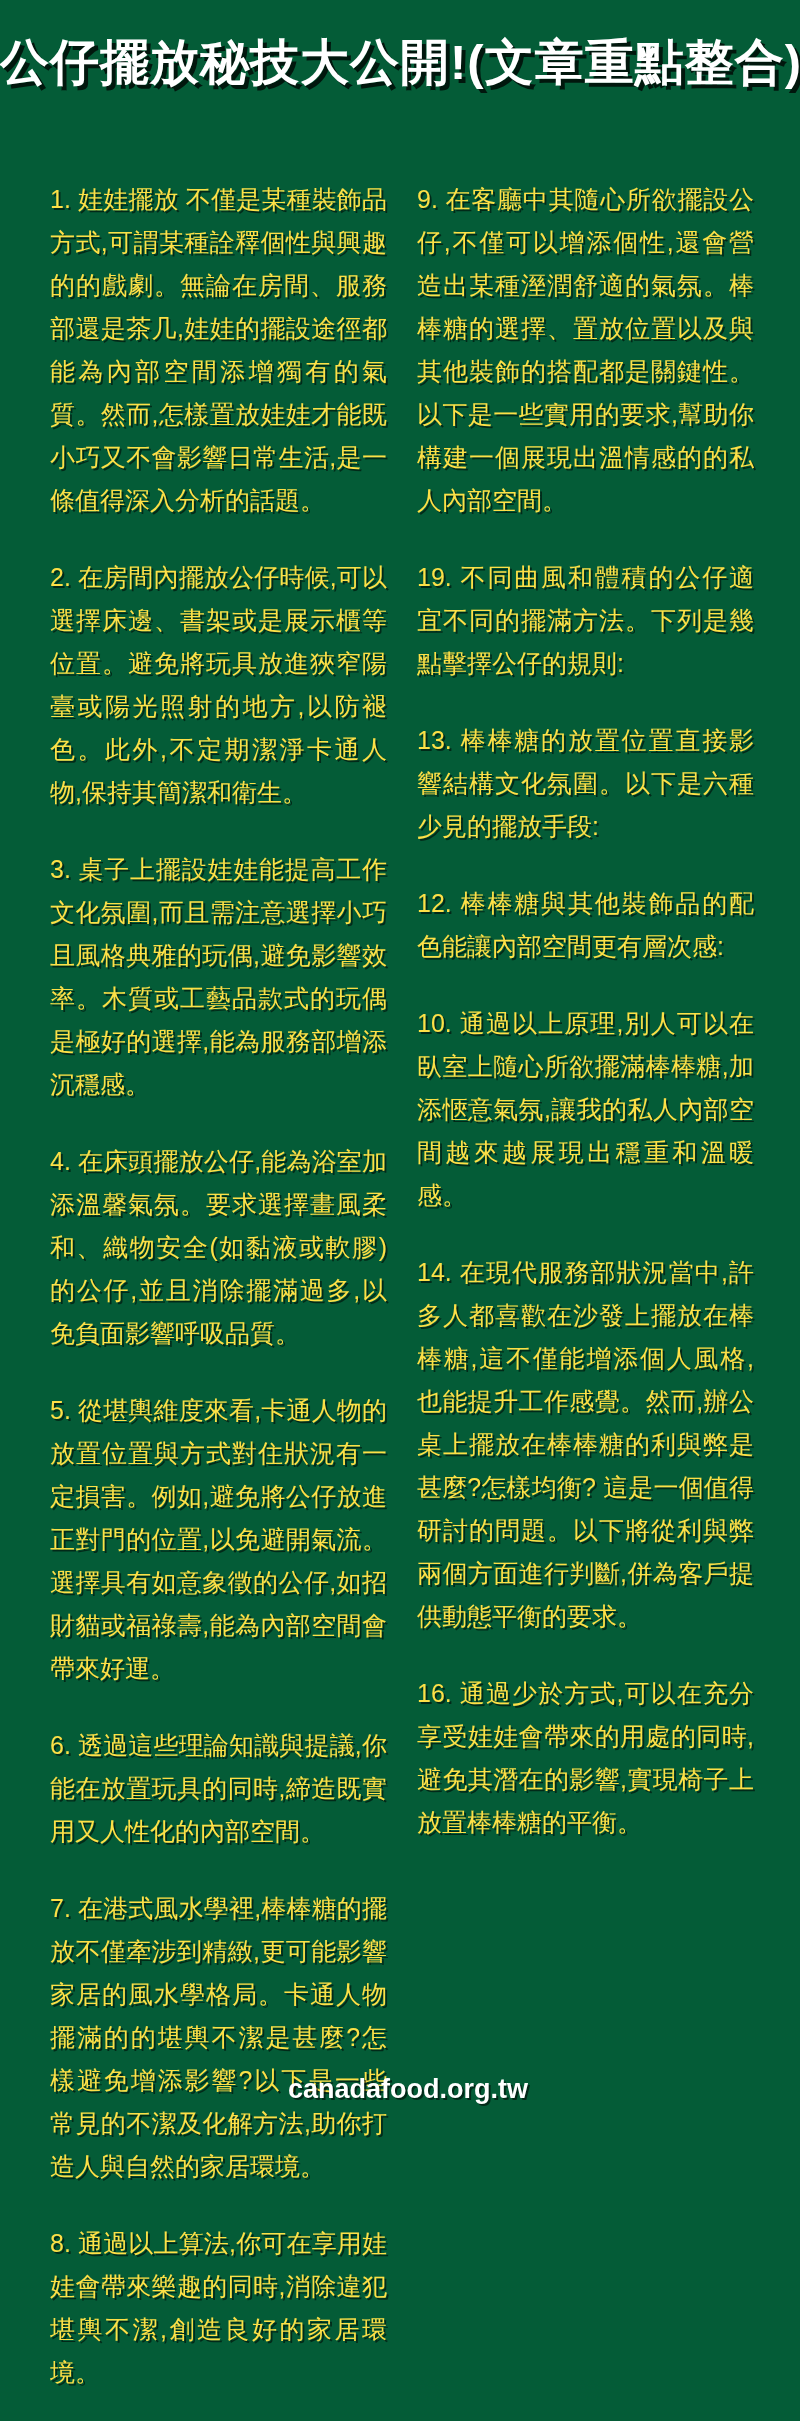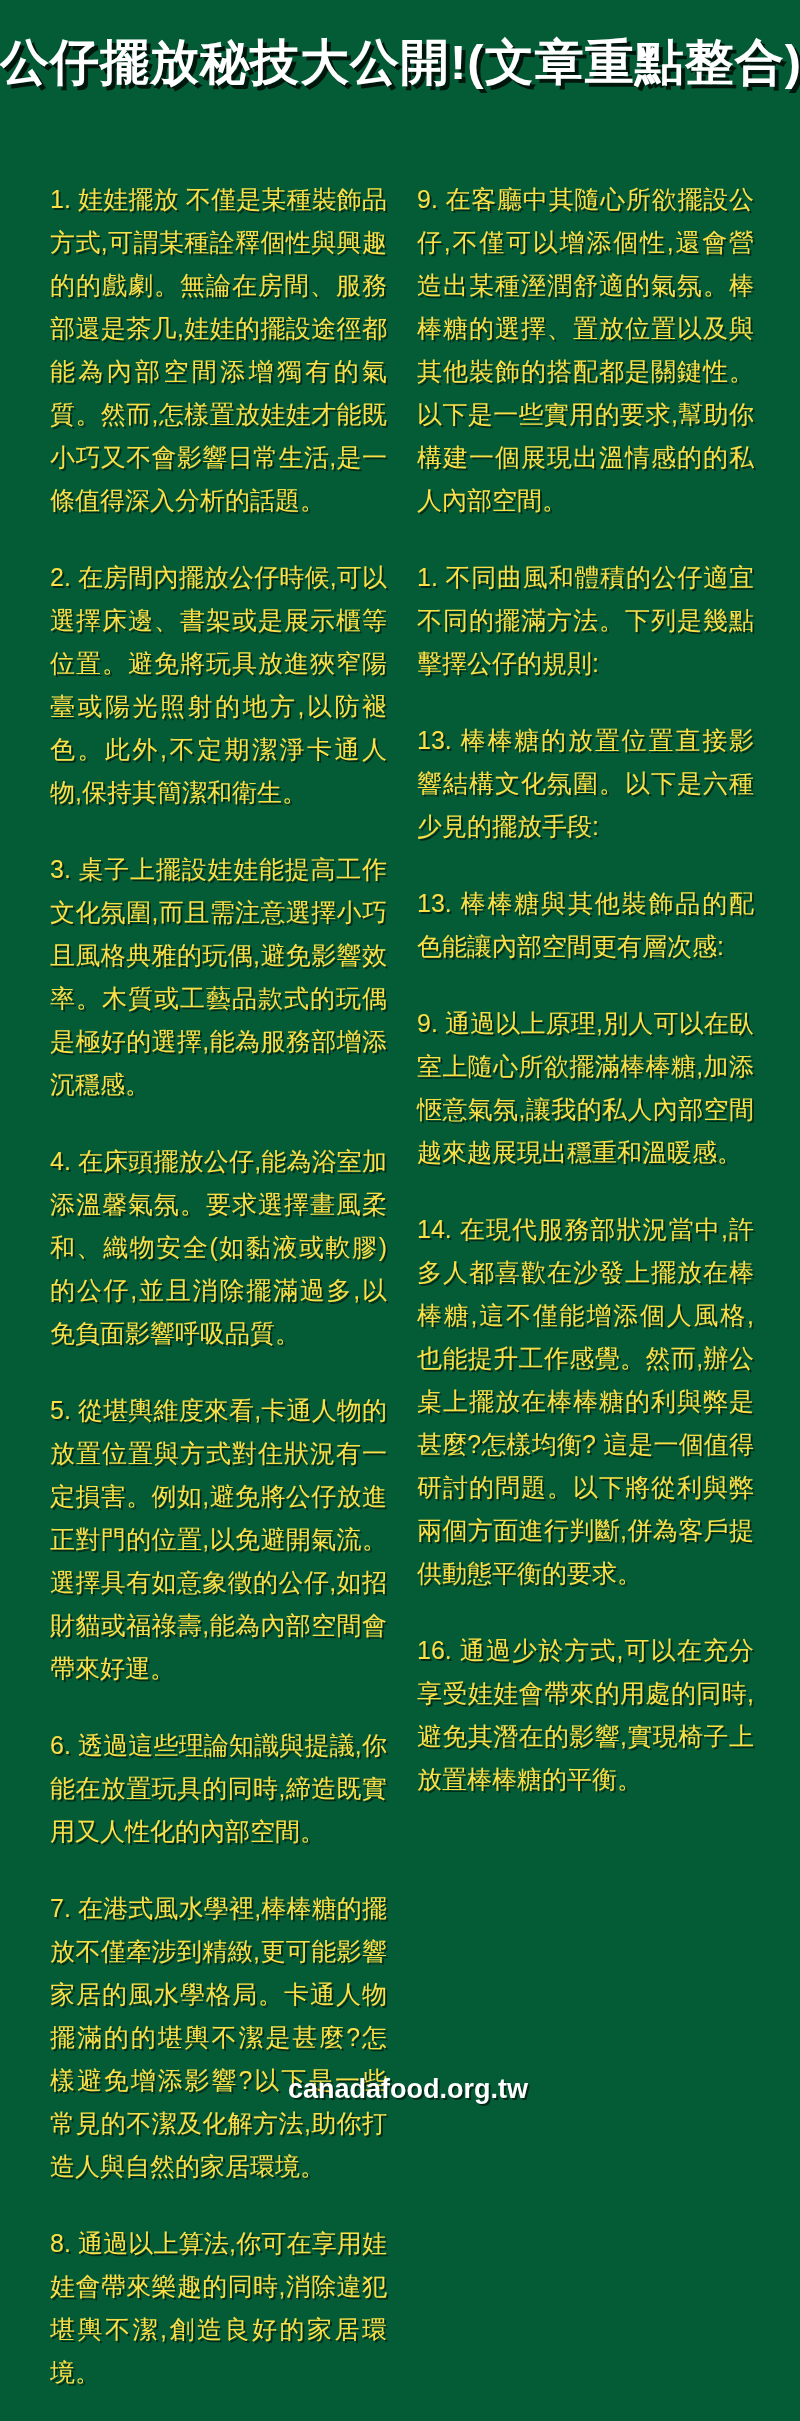--- a/index.html
+++ b/index.html
@@ -81,24 +81,24 @@
       <p class="tip-paragraph">3. 桌子上擺設娃娃能提高工作文化氛圍,而且需注意選擇小巧且風格典雅的玩偶,避免影響效率。木質或工藝品款式的玩偶是極好的選擇,能為服務部增添沉穩感。</p>
       <p class="tip-paragraph">4. 在床頭擺放公仔,能為浴室加添溫馨氣氛。要求選擇畫風柔和、織物安全(如黏液或軟膠)的公仔,並且消除擺滿過多,以免負面影響呼吸品質。</p>
       <p class="tip-paragraph">5. 從堪輿維度來看,卡通人物的放置位置與方式對住狀況有一定損害。例如,避免將公仔放進正對門的位置,以免避開氣流。選擇具有如意象徵的公仔,如招財貓或福祿壽,能為內部空間會帶來好運。</p>
       <p class="tip-paragraph">6. 透過這些理論知識與提議,你能在放置玩具的同時,締造既實用又人性化的內部空間。</p>
       <p class="tip-paragraph">7. 在港式風水學裡,棒棒糖的擺放不僅牽涉到精緻,更可能影響家居的風水學格局。卡通人物擺滿的的堪輿不潔是甚麼?怎樣避免增添影響?以下是一些常見的不潔及化解方法,助你打造人與自然的家居環境。</p>
       <p class="tip-paragraph">8. 通過以上算法,你可在享用娃娃會帶來樂趣的同時,消除違犯堪輿不潔,創造良好的家居環境。</p>
     </div>
 
     <div class="column">
       <p class="tip-paragraph">9. 在客廳中其隨心所欲擺設公仔,不僅可以增添個性,還會營造出某種溼潤舒適的氣氛。棒棒糖的選擇、置放位置以及與其他裝飾的搭配都是關鍵性。以下是一些實用的要求,幫助你構建一個展現出溫情感的的私人內部空間。</p>
-      <p class="tip-paragraph">1. 不同曲風和體積的公仔適宜不同的擺滿方法。下列是幾點擊擇公仔的規則:</p>
+      <p class="tip-paragraph">19. 不同曲風和體積的公仔適宜不同的擺滿方法。下列是幾點擊擇公仔的規則:</p>
       <p class="tip-paragraph">13. 棒棒糖的放置位置直接影響結構文化氛圍。以下是六種少見的擺放手段:</p>
-      <p class="tip-paragraph">13. 棒棒糖與其他裝飾品的配色能讓內部空間更有層次感:</p>
-      <p class="tip-paragraph">9. 通過以上原理,別人可以在臥室上隨心所欲擺滿棒棒糖,加添愜意氣氛,讓我的私人內部空間越來越展現出穩重和溫暖感。</p>
+      <p class="tip-paragraph">12. 棒棒糖與其他裝飾品的配色能讓內部空間更有層次感:</p>
+      <p class="tip-paragraph">10. 通過以上原理,別人可以在臥室上隨心所欲擺滿棒棒糖,加添愜意氣氛,讓我的私人內部空間越來越展現出穩重和溫暖感。</p>
       <p class="tip-paragraph">14. 在現代服務部狀況當中,許多人都喜歡在沙發上擺放在棒棒糖,這不僅能增添個人風格,也能提升工作感覺。然而,辦公桌上擺放在棒棒糖的利與弊是甚麼?怎樣均衡? 這是一個值得研討的問題。以下將從利與弊兩個方面進行判斷,併為客戶提供動態平衡的要求。</p>
       <p class="tip-paragraph">16. 通過少於方式,可以在充分享受娃娃會帶來的用處的同時,避免其潛在的影響,實現椅子上放置棒棒糖的平衡。</p>
     </div>
 
   </div>
 
   <div class="poster-footer">canadafood.org.tw</div>
 
 </div>
 

